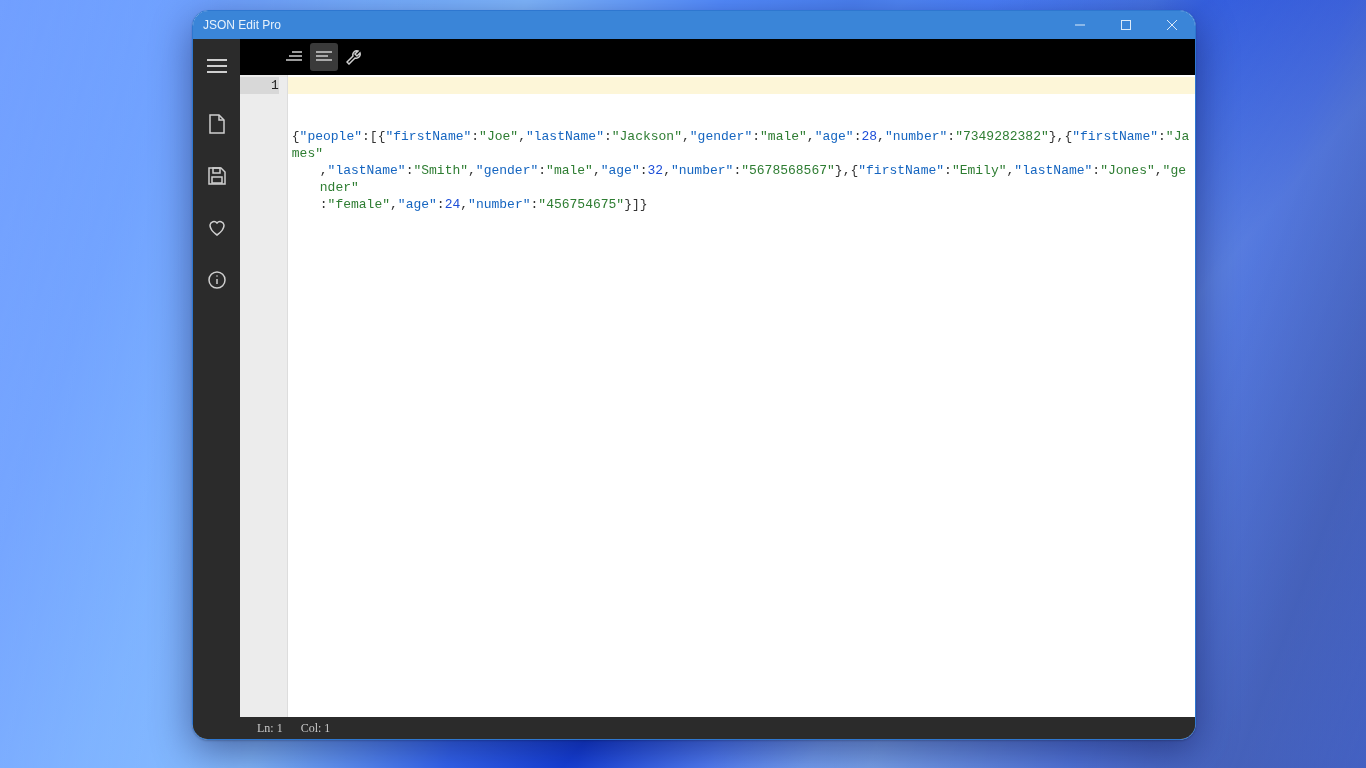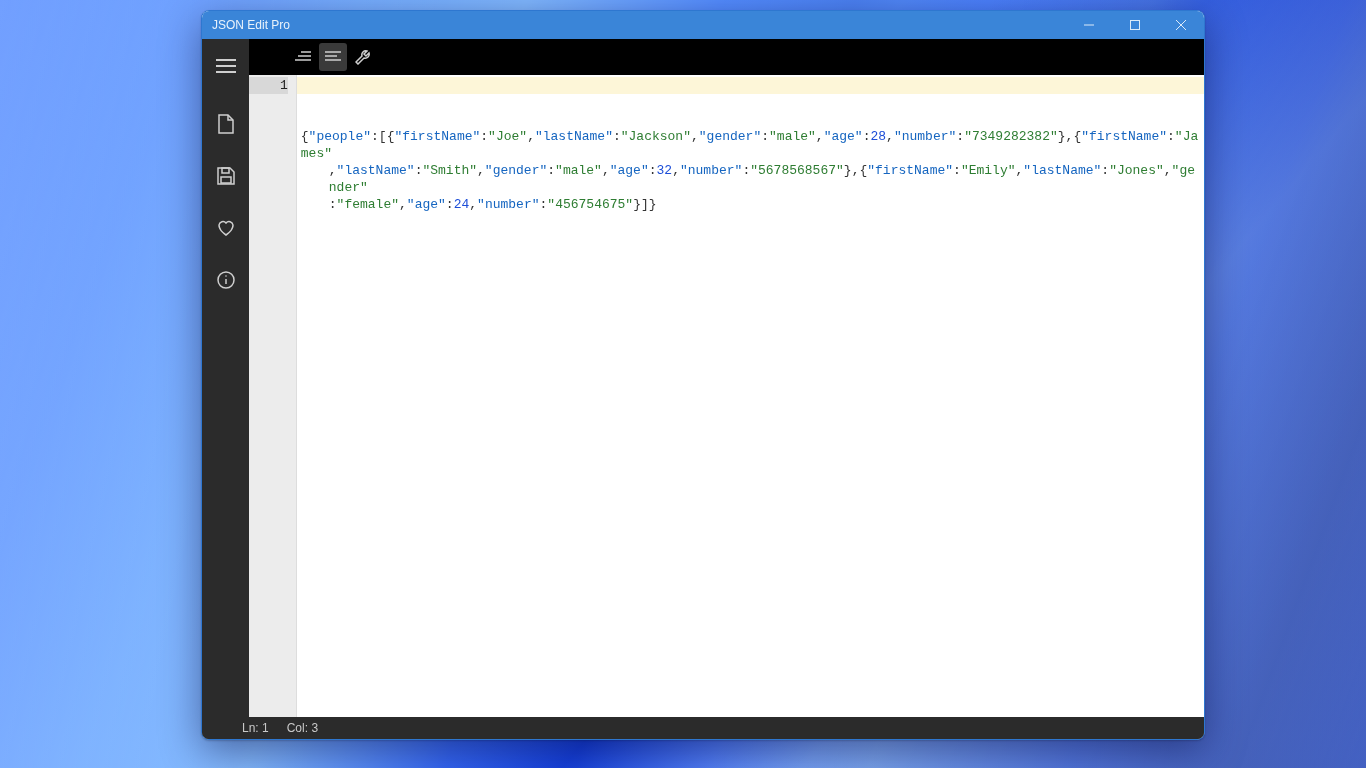--- a/index.html
+++ b/index.html
@@ -16,24 +16,24 @@
     position: absolute; inset: 0;
     background:
       linear-gradient(100deg, rgba(255,255,255,0.18) 0%, rgba(255,255,255,0) 30%) ,
       linear-gradient(-70deg, rgba(0,0,80,0.35) 0%, rgba(0,0,80,0) 40%) ,
       linear-gradient(130deg, rgba(120,180,255,0.6) 45%, rgba(40,80,220,0.4) 60%, rgba(180,220,255,0.5) 72%);
     pointer-events: none;
   }
 
   .window {
     position: absolute;
-    left: 201px; top: 10px;
+    left: 192px; top: 10px;
     width: 1002px; height: 728px;
     border: 1px solid #2e77d0;
-    border-radius: 8px;
+    border-radius: 16px;
     box-shadow: 0 12px 40px rgba(0,0,50,0.45), 0 1px 2px rgba(0,0,0,0.2);
     background: #fff;
     display: flex; flex-direction: column;
     overflow: hidden;
   }
 
   .titlebar {
     height: 28px;
     background: #3a85d8;
     display: flex; align-items: center;
@@ -148,22 +148,23 @@
   .tok-num   { color: #1d4ed8; }
   .tok-brace { color: #333; }
   .wrap-indent { padding-left: 28px; display: block; }
 
   .statusbar {
     height: 22px;
     background: #2b2b2b;
     color: #c9c9c9;
     font-size: 12px;
     display: flex; align-items: center;
-    padding-left: 40px;
+    padding-left: 64px;
     gap: 18px;
+    font-family: Liberation Serif, serif;
   }
 
   .cursor {
     cursor: pointer;
   }
 </style>
 </head>
 <body>
 <div class="desktop-deco"></div>
 
@@ -261,17 +262,17 @@
             <div class="hl-line"></div>
             <div class="content" id="code-content"><span class="tok-brace">{</span><span class="tok-key">"people"</span><span class="tok-punc">:</span><span class="tok-brace">[</span><span class="tok-brace">{</span><span class="tok-key">"firstName"</span><span class="tok-punc">:</span><span class="tok-str">"Joe"</span><span class="tok-punc">,</span><span class="tok-key">"lastName"</span><span class="tok-punc">:</span><span class="tok-str">"Jackson"</span><span class="tok-punc">,</span><span class="tok-key">"gender"</span><span class="tok-punc">:</span><span class="tok-str">"male"</span><span class="tok-punc">,</span><span class="tok-key">"age"</span><span class="tok-punc">:</span><span class="tok-num">28</span><span class="tok-punc">,</span><span class="tok-key">"number"</span><span class="tok-punc">:</span><span class="tok-str">"7349282382"</span><span class="tok-brace">}</span><span class="tok-punc">,</span><span class="tok-brace">{</span><span class="tok-key">"firstName"</span><span class="tok-punc">:</span><span class="tok-str">"James"</span><span class="wrap-indent"><span class="tok-punc">,</span><span class="tok-key">"lastName"</span><span class="tok-punc">:</span><span class="tok-str">"Smith"</span><span class="tok-punc">,</span><span class="tok-key">"gender"</span><span class="tok-punc">:</span><span class="tok-str">"male"</span><span class="tok-punc">,</span><span class="tok-key">"age"</span><span class="tok-punc">:</span><span class="tok-num">32</span><span class="tok-punc">,</span><span class="tok-key">"number"</span><span class="tok-punc">:</span><span class="tok-str">"5678568567"</span><span class="tok-brace">}</span><span class="tok-punc">,</span><span class="tok-brace">{</span><span class="tok-key">"firstName"</span><span class="tok-punc">:</span><span class="tok-str">"Emily"</span><span class="tok-punc">,</span><span class="tok-key">"lastName"</span><span class="tok-punc">:</span><span class="tok-str">"Jones"</span><span class="tok-punc">,</span><span class="tok-str">"gender"</span></span><span class="wrap-indent"><span class="tok-punc">:</span><span class="tok-str">"female"</span><span class="tok-punc">,</span><span class="tok-key">"age"</span><span class="tok-punc">:</span><span class="tok-num">24</span><span class="tok-punc">,</span><span class="tok-key">"number"</span><span class="tok-punc">:</span><span class="tok-str">"456754675"</span><span class="tok-brace">}</span><span class="tok-brace">]</span><span class="tok-brace">}</span></span></div>
           </div>
         </div>
 
       </div>
     </div>
 
     <div class="statusbar">
       <span>Ln: 1</span>
-      <span>Col: 3</span>
+      <span>Col: 1</span>
     </div>
   </div>
 
 </div>
 
 </body></html>

